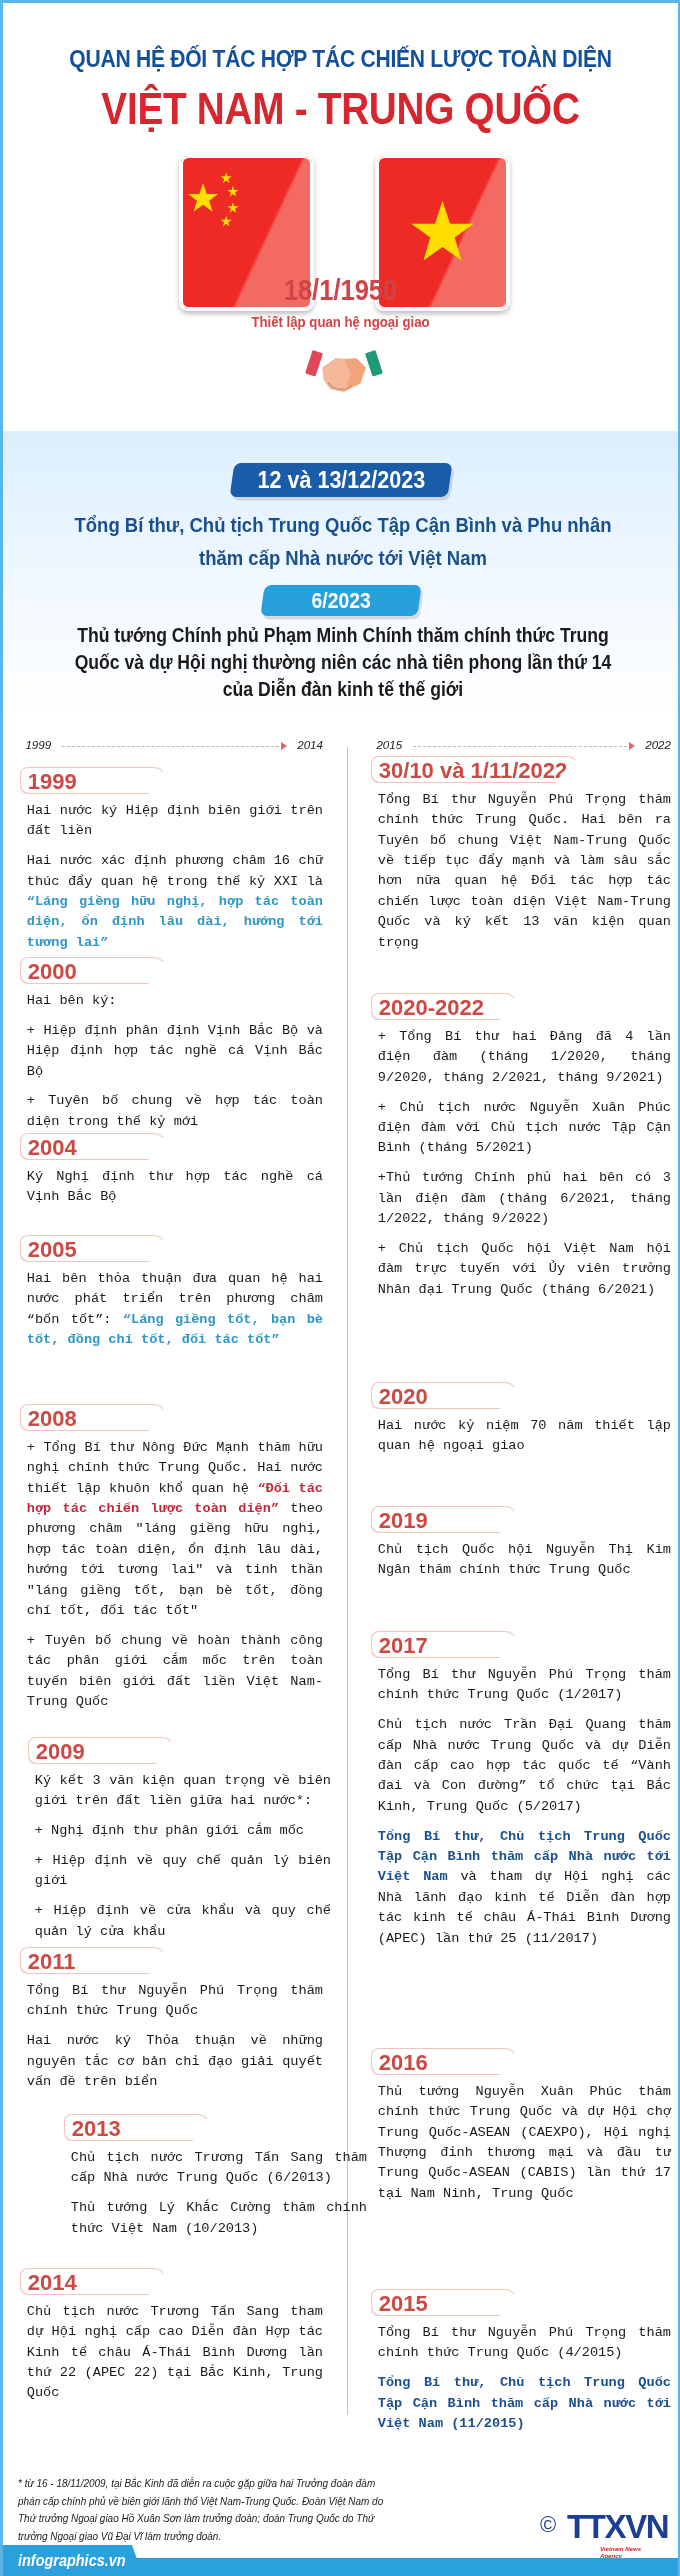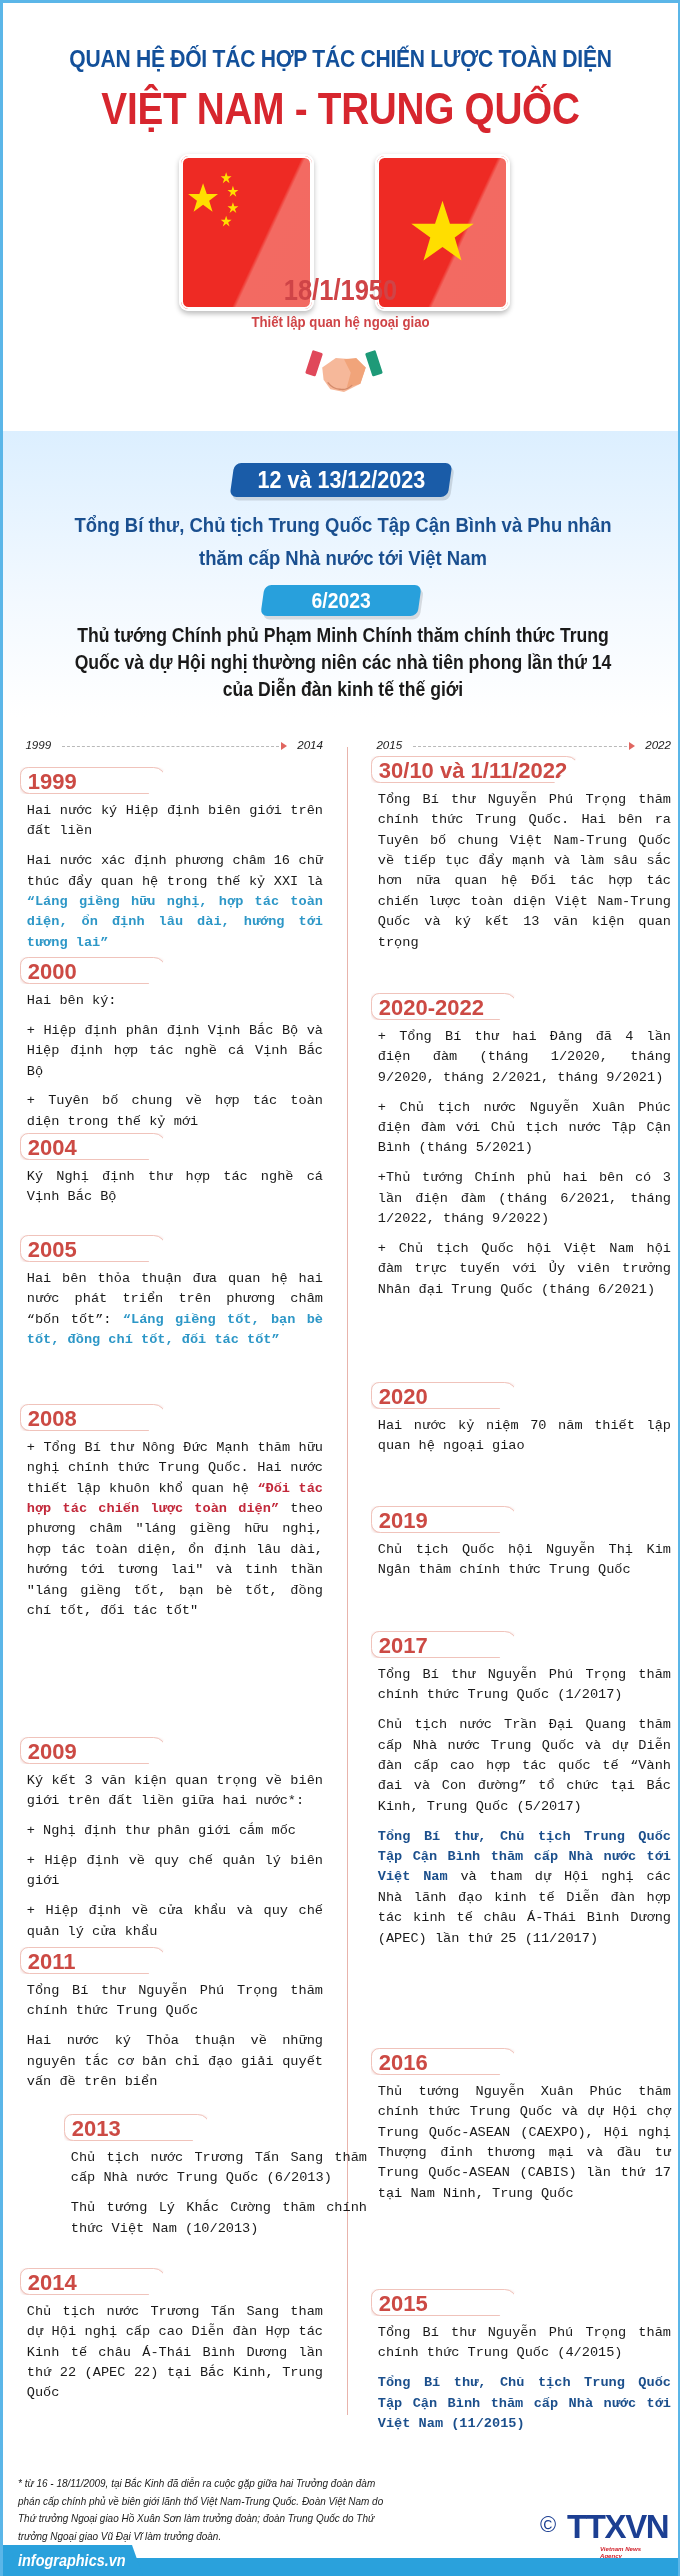--- a/index.html
+++ b/index.html
@@ -196,23 +196,24 @@
           <div class="txt">
             <p><span>Hai bên thỏa thuận đưa quan hệ hai nước phát triển trên phương châm “bốn tốt”: </span><span class="hl-blue">“Láng giềng tốt, bạn bè tốt, đồng chí tốt, đối tác tốt”</span></p>
           </div>
         </div>
         <div class="event" style="top: 666px;">
           <div class="yr">
             <span>2008</span>
           </div>
           <div class="txt">
             <p><span>+ Tổng Bí thư Nông Đức Mạnh thăm hữu nghị chính thức Trung Quốc. Hai nước thiết lập khuôn khổ quan hệ </span><span class="hl-red">“Đối tác hợp tác chiến lược toàn diện”</span><span> theo phương châm "láng giềng hữu nghị, hợp tác toàn diện, ổn định lâu dài, hướng tới tương lai" và tinh thần "láng giềng tốt, bạn bè tốt, đồng chí tốt, đối tác tốt"</span></p>
-          </div>
-        </div>
-        <div class="event" style="top: 999px;">
+            <p><span>+ Tuyên bố chung về hoàn thành công tác phân giới cắm mốc trên toàn tuyến biên giới đất liền Việt Nam-Trung Quốc</span></p>
+          </div>
+        </div>
+        <div class="event" style="top: 999px; margin-left: 8px;">
           <div class="yr">
             <span>2009</span>
           </div>
           <div class="txt">
             <p><span>Ký kết 3 văn kiện quan trọng về biên giới trên đất liền giữa hai nước*:</span></p>
             <p><span>+ Nghị định thư phân giới cắm mốc</span></p>
             <p><span>+ Hiệp định về quy chế quản lý biên giới</span></p>
             <p><span>+ Hiệp định về cửa khẩu và quy chế quản lý cửa khẩu</span></p>
           </div>
         </div>

